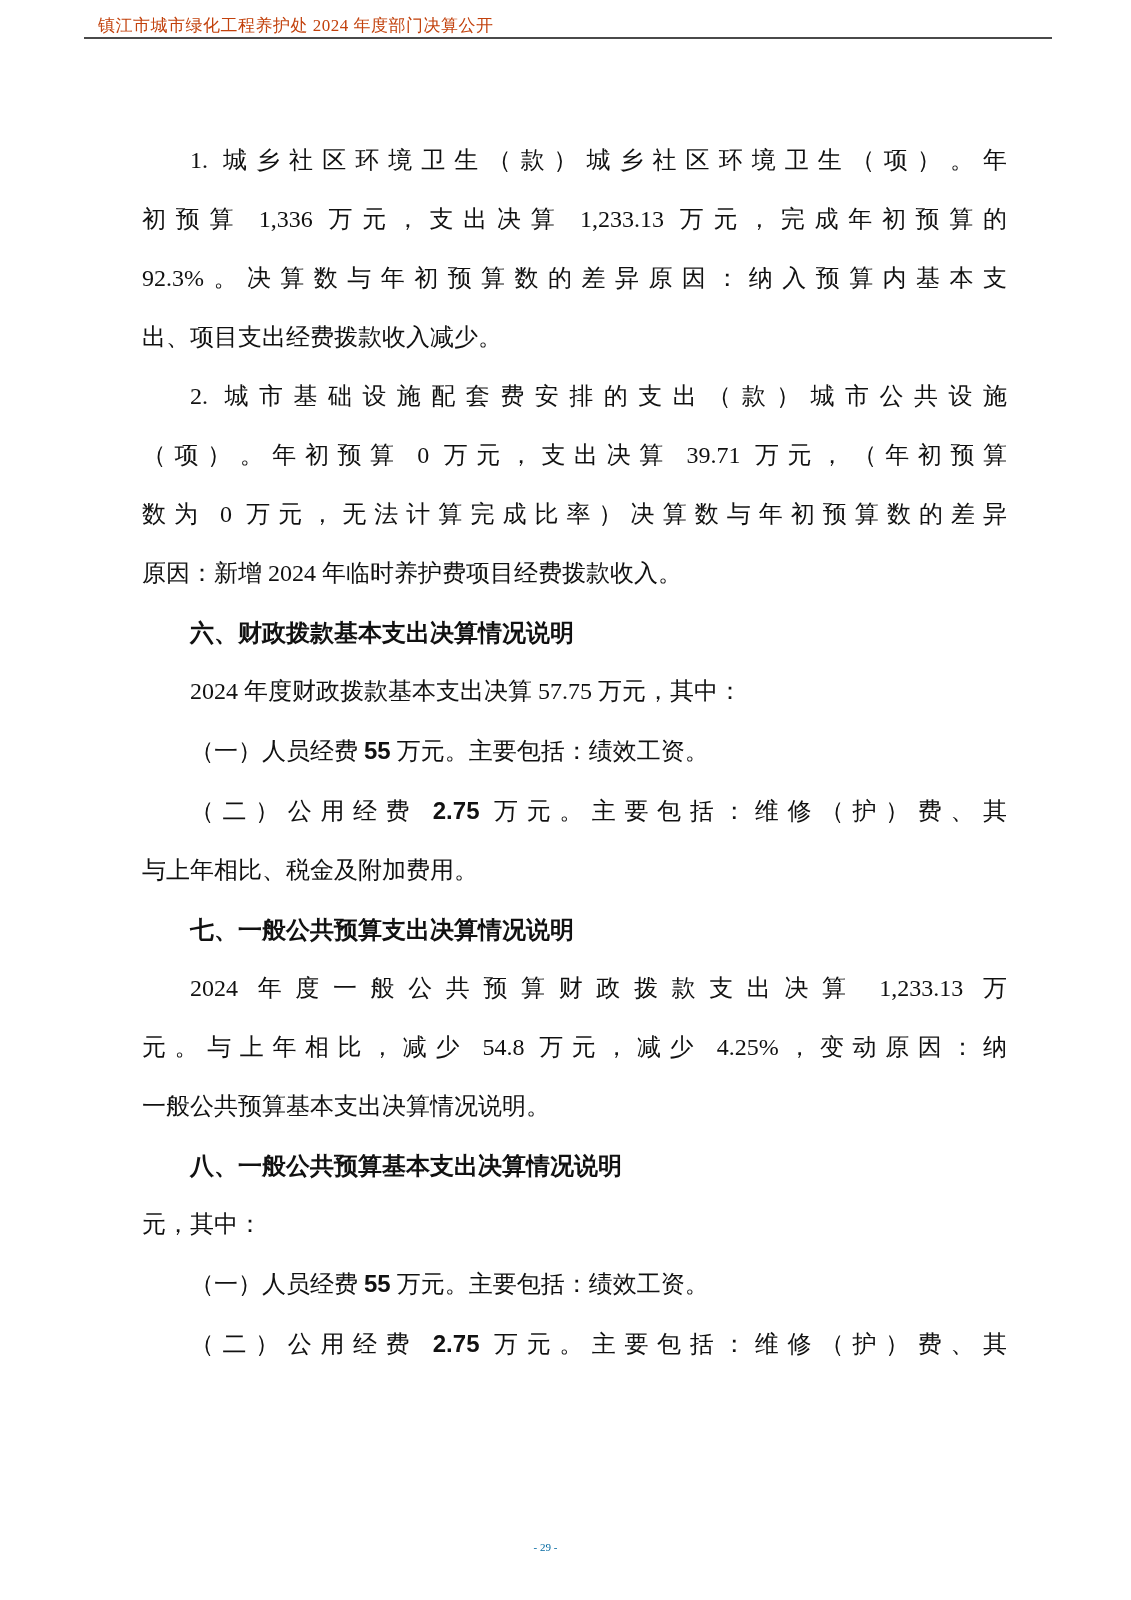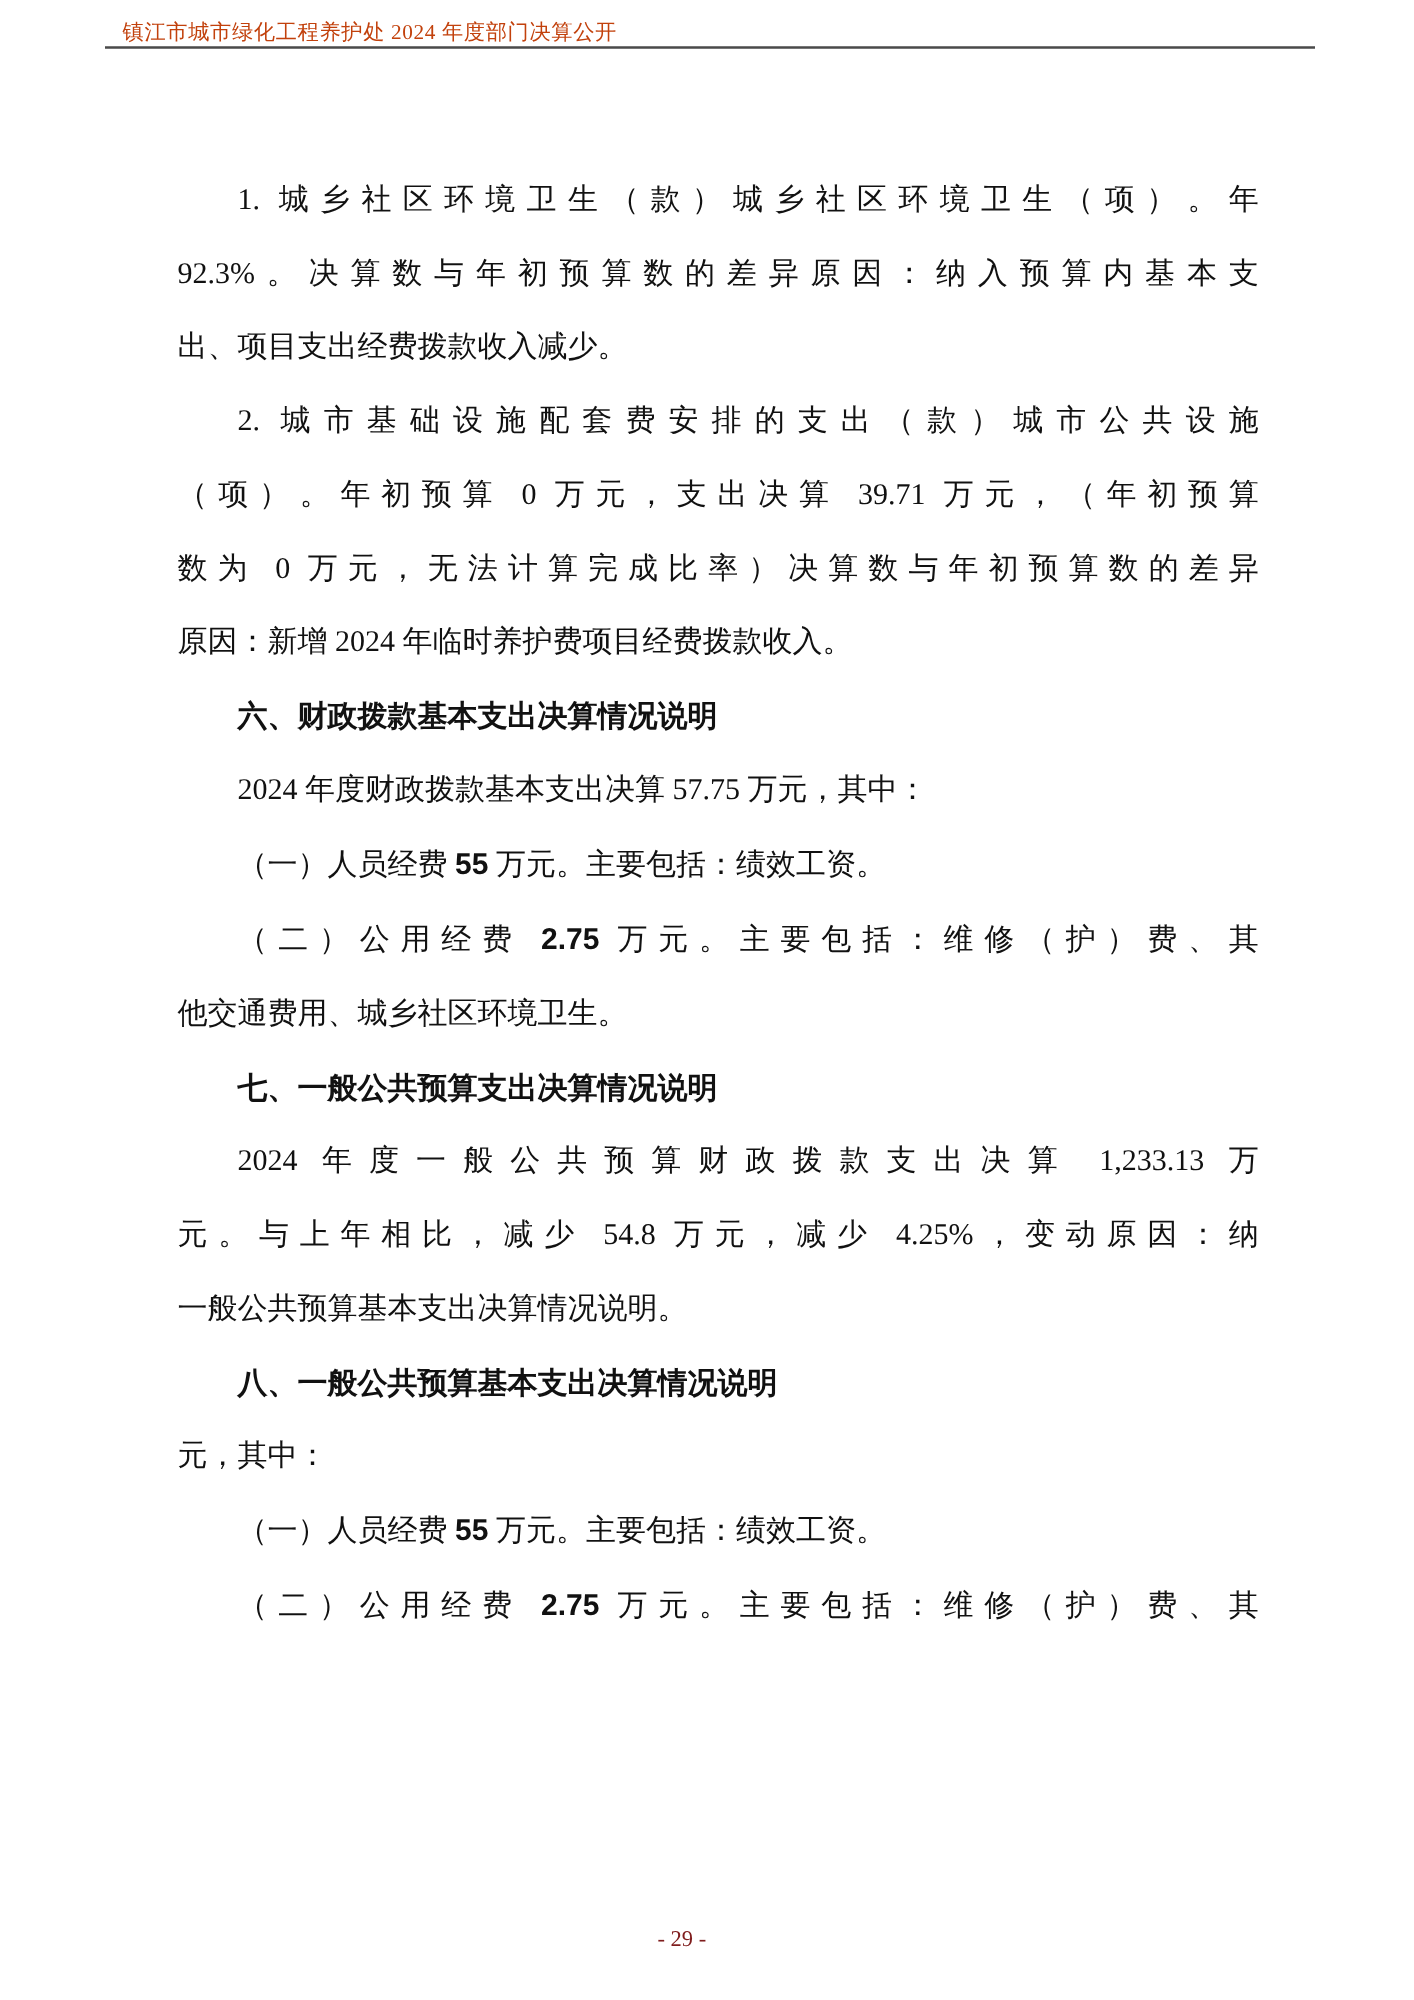--- a/index.html
+++ b/index.html
@@ -50,47 +50,48 @@
   .num-bold{
     font-weight:700;
     font-family:"Liberation Sans","DejaVu Sans",sans-serif;
   }
   
   .footer{
     position:absolute;
     left:0;top:1541px;
     width:1091px;
     text-align:center;
-    font-size:18px;
-    color:#7f1d1d;
+    font-size:11px;
+    color:#0369a1;
     font-family:"Liberation Serif","DejaVu Serif",serif;
   }
 </style>
 </head>
 <body>
 
 <div class="page">
   <div>
     <div class="hdr-title">镇江市城市绿化工程养护处 2024 年度部门决算公开</div>
     <div class="hdr-rule"></div>
   </div>
 
   <div class="docbody" id="doc-body">
       <div class="line first"><span>1. 城乡社区环境卫生（款）城乡社区环境卫生（项）。年</span></div>
+      <div class="line"><span>初预算 1,336 万元，支出决算 1,233.13 万元，完成年初预算的</span></div>
       <div class="line"><span>92.3%。决算数与年初预算数的差异原因：纳入预算内基本支</span></div>
       <div class="line last"><span>出、项目支出经费拨款收入减少。</span></div>
       <div class="line first"><span>2. 城市基础设施配套费安排的支出（款）城市公共设施</span></div>
       <div class="line"><span>（项）。年初预算 0 万元，支出决算 39.71 万元，（年初预算</span></div>
       <div class="line"><span>数为 0 万元，无法计算完成比率）决算数与年初预算数的差异</span></div>
       <div class="line last"><span>原因：新增 2024 年临时养护费项目经费拨款收入。</span></div>
       <div class="line heading first last">六、财政拨款基本支出决算情况说明</div>
       <div class="line first last"><span>2024 年度财政拨款基本支出决算 57.75 万元，其中：</span></div>
       <div class="line first last"><span>（一）人员经费 </span><span class="num-bold">55</span><span> 万元。主要包括：绩效工资。</span></div>
       <div class="line first"><span>（二）公用经费 </span><span class="num-bold">2.75</span><span> 万元。主要包括：维修（护）费、其</span></div>
-      <div class="line last"><span>他交通费用、城乡社区环境卫生。</span></div>
+      <div class="line last"><span>与上年相比、税金及附加费用。</span></div>
       <div class="line heading first last">七、一般公共预算支出决算情况说明</div>
       <div class="line first"><span>2024 年度一般公共预算财政拨款支出决算 1,233.13 万</span></div>
       <div class="line"><span>元。与上年相比，减少 54.8 万元，减少 4.25%，变动原因：纳</span></div>
       <div class="line last"><span>一般公共预算基本支出决算情况说明。</span></div>
       <div class="line heading first last">八、一般公共预算基本支出决算情况说明</div>
       <div class="line last"><span>元，其中：</span></div>
       <div class="line first last"><span>（一）人员经费 </span><span class="num-bold">55</span><span> 万元。主要包括：绩效工资。</span></div>
       <div class="line first"><span>（二）公用经费 </span><span class="num-bold">2.75</span><span> 万元。主要包括：维修（护）费、其</span></div>
     </div>
 

